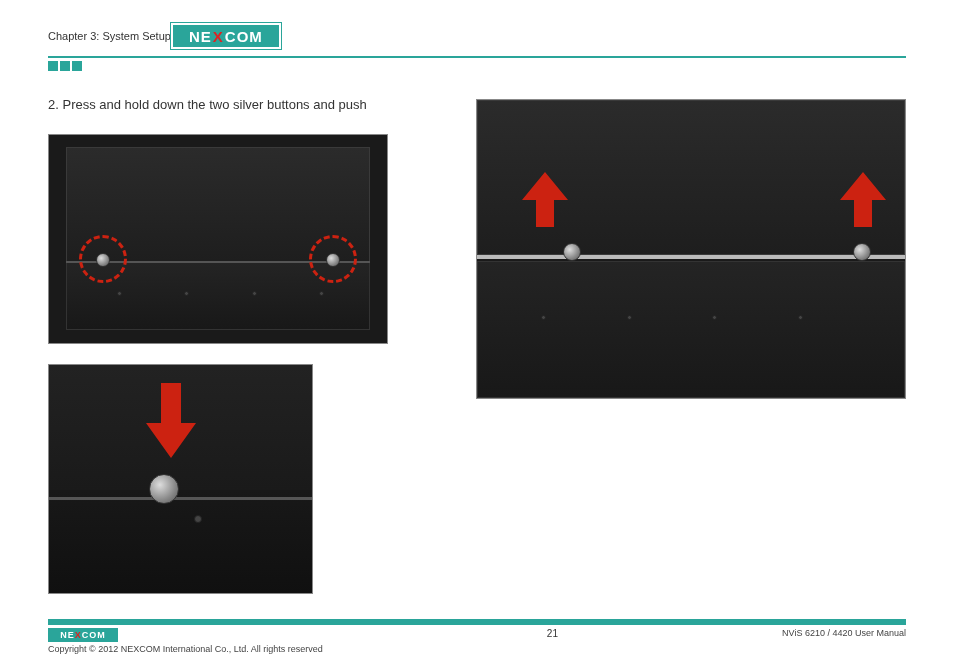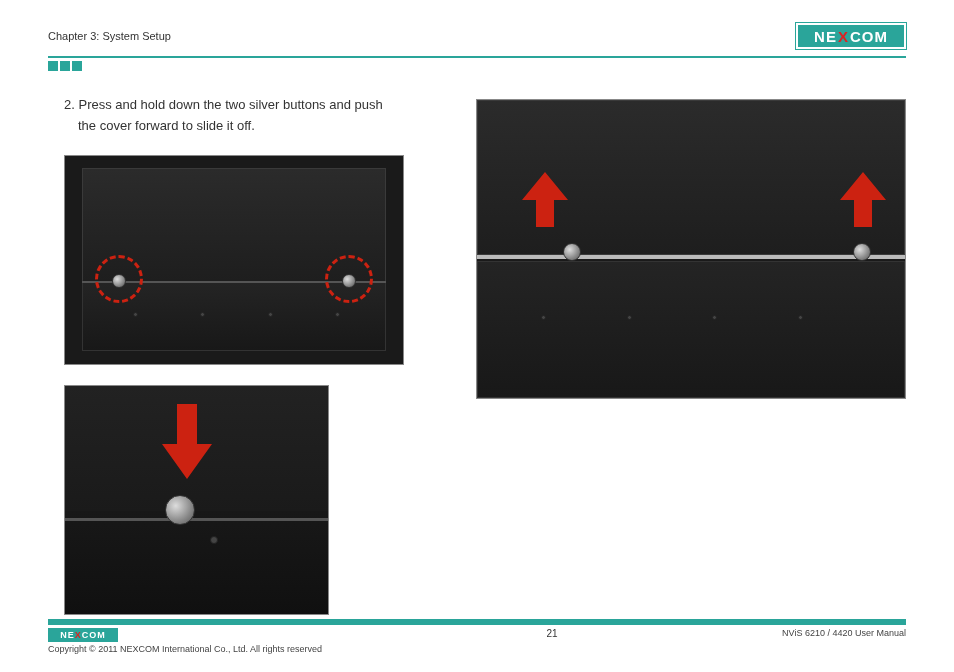--- a/index.html
+++ b/index.html
@@ -9,21 +9,20 @@
     font-family: "Segoe UI", Arial, sans-serif;
     background: #fff;
     position: relative;
     color: #333;
   }
   .page {
     padding: 20px 48px 0 48px;
   }
   .header {
     display: flex;
-    justify-content: space-between;
     align-items: center;
     height: 32px;
   }
   .chapter {
     font-size: 11px;
     color: #333;
   }
   .logo {
     width: 110px;
     height: 26px;
@@ -50,21 +49,21 @@
     gap: 2px;
   }
   .squares span {
     width: 10px; height: 10px; background: #2aa59a; display: inline-block;
   }
   .body {
     padding-top: 24px;
     display: flex;
     gap: 50px;
   }
-  .col { flex: 1; margin-left: 16px; }
+  .col { flex: 1; }
   .step {
     font-size: 13px;
     line-height: 1.6;
     color: #333;
     max-width: 400px;
   }
   .step .indent { display: block; padding-left: 14px; }
   .fig {
     position: relative;
     background: #1a1a1a;
@@ -155,21 +154,20 @@
     <span></span>
       <span></span>
       <span></span>
   </div>
 
   <div class="body">
     <div class="col">
       <p class="step">
         <span>2.</span>
         <span>Press and hold down the two silver buttons and push</span>
-        <span class="indent">the cover forward to slide it off.</span>
       </p>
 
       <div class="fig fig1">
         <div class="panel-top"></div>
         <div class="panel-bot"></div>
         <div class="seam"></div>
         <div class="silverbtn" style="left:14%; top:57%;"></div>
         <div class="silverbtn" style="right:14%; top:57%;"></div>
         <div class="dashed-circle" style="left:9%; top:48%;"></div>
         <div class="dashed-circle" style="right:9%; top:48%;"></div>
@@ -222,18 +220,18 @@
 
 <div class="footer">
   <div class="hr-bot"></div>
   <div class="footrow">
     <div>
       <div class="foot-logo">
         <span>NE</span>
           <span class="x">X</span>
           <span>COM</span>
       </div>
-      <div>Copyright © 2011 NEXCOM International Co., Ltd. All rights reserved</div>
+      <div>Copyright © 2012 NEXCOM International Co., Ltd. All rights reserved</div>
     </div>
     <div class="page-num">21</div>
     <div>NViS 6210 / 4420 User Manual</div>
   </div>
 </div>
 
 </body></html>

